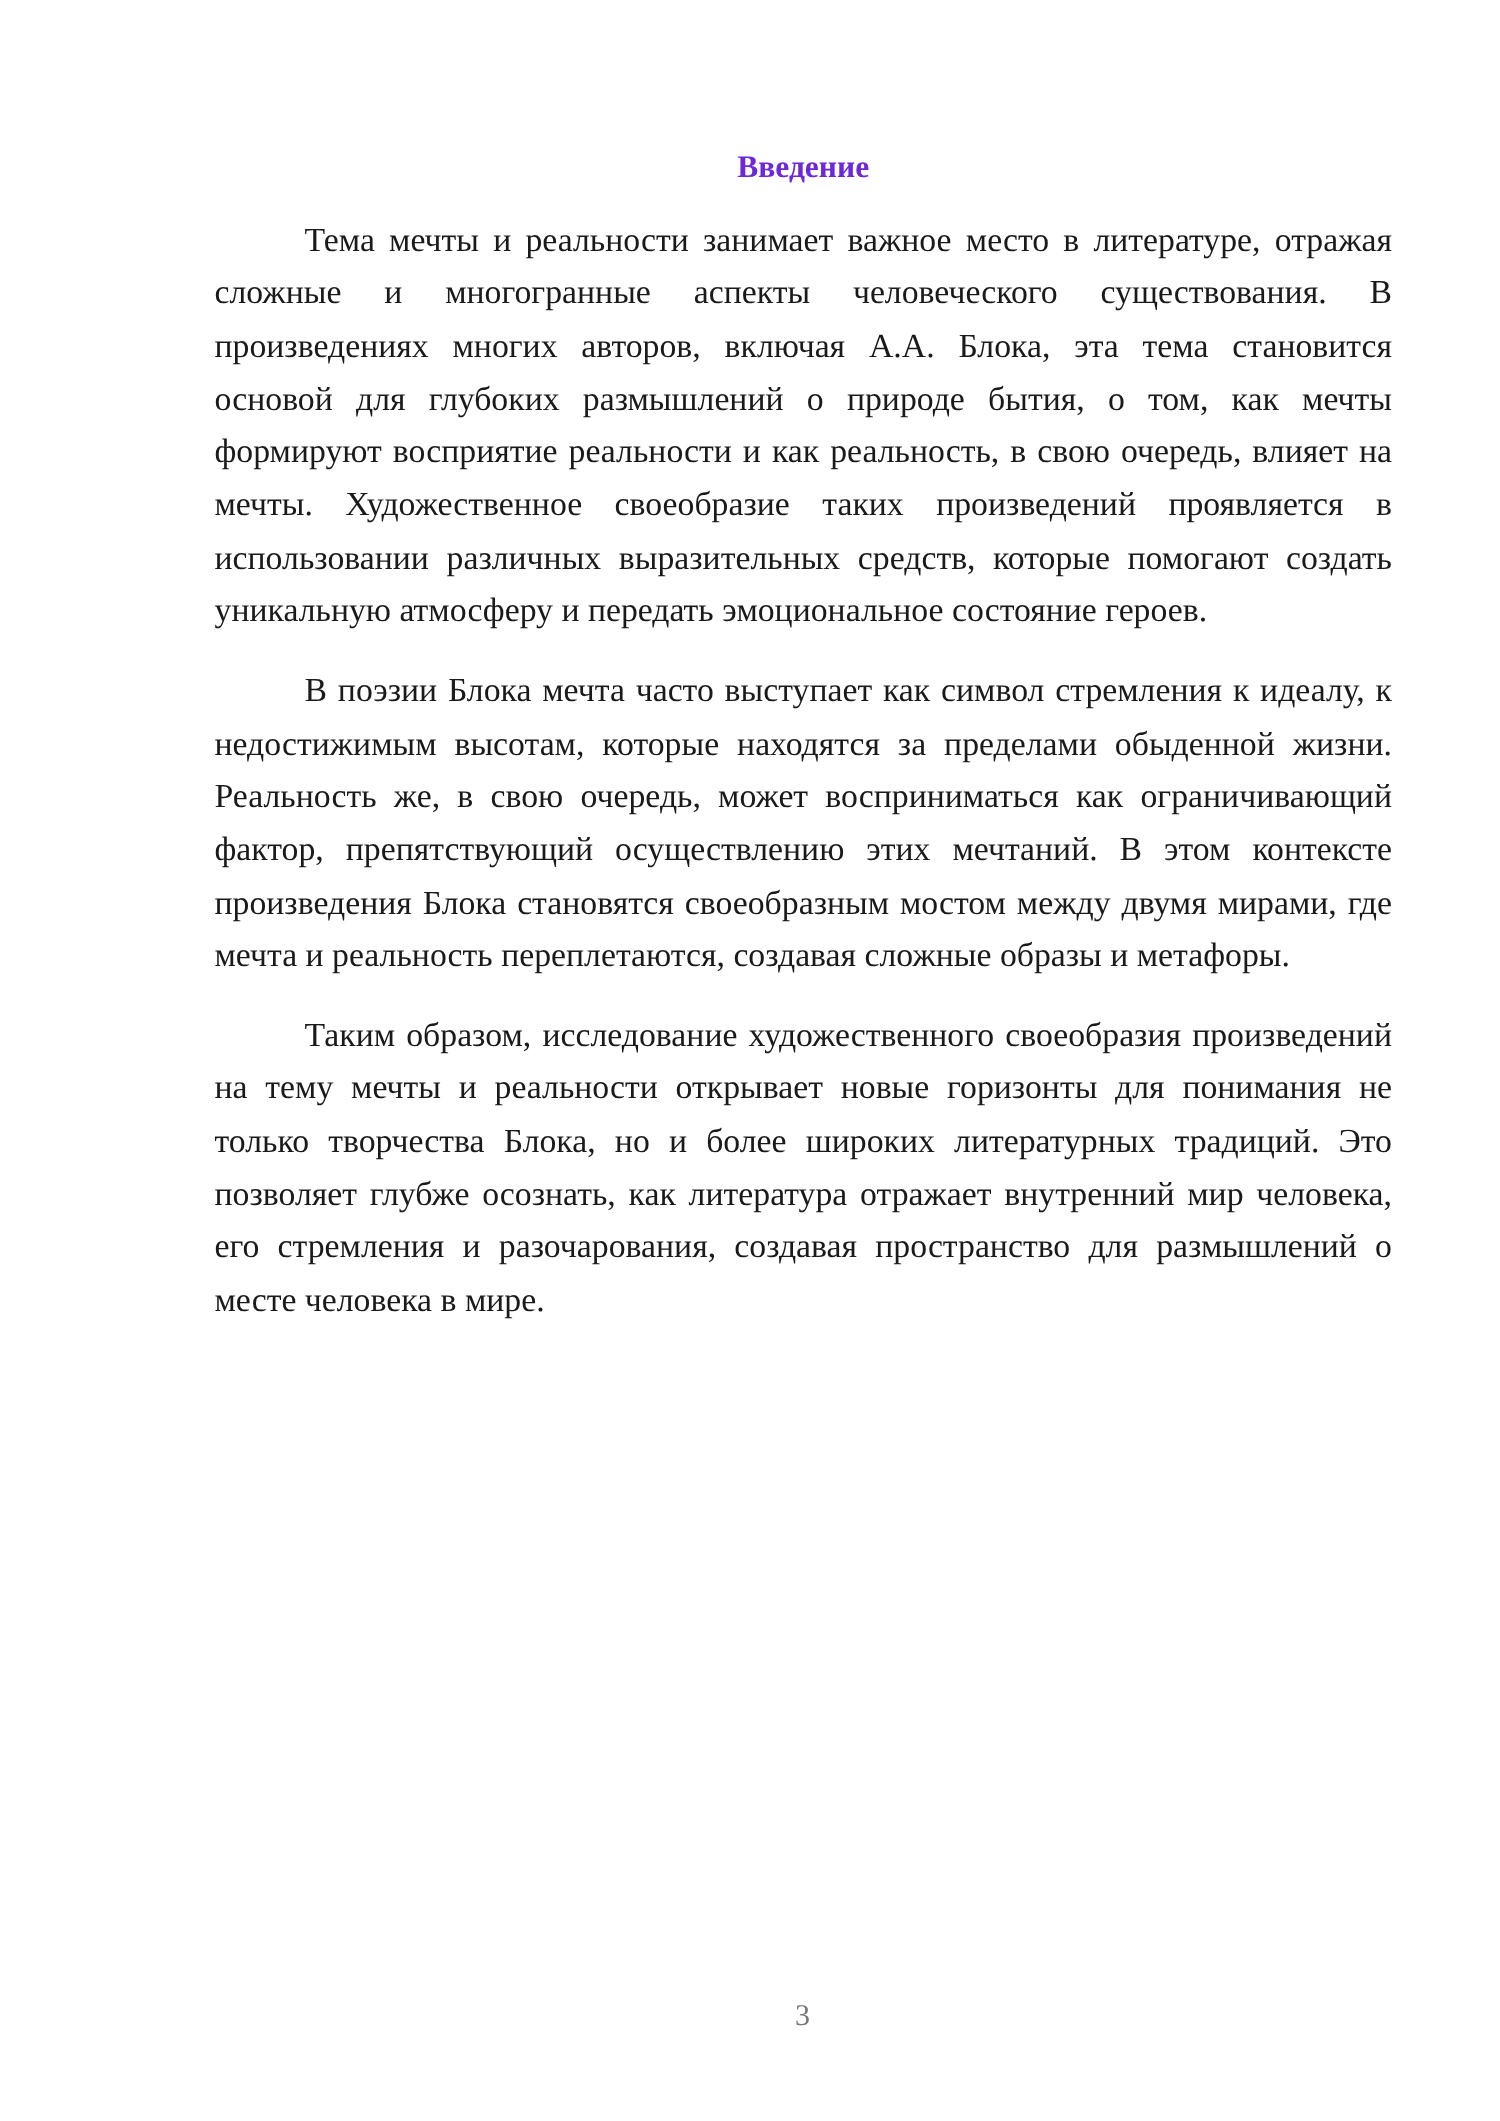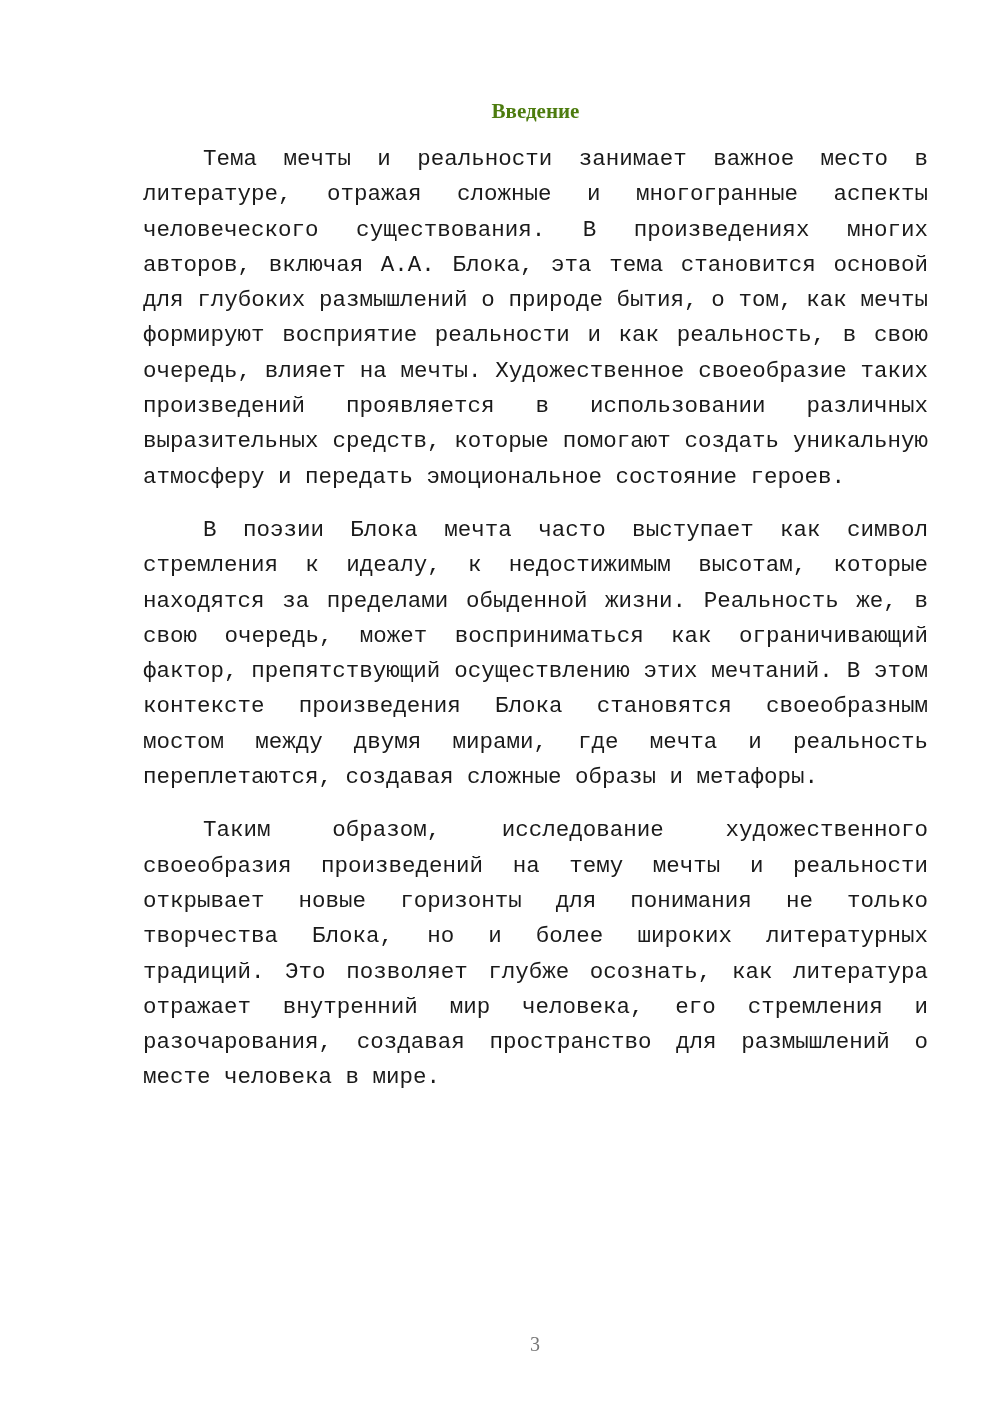--- a/index.html
+++ b/index.html
@@ -10,26 +10,25 @@
   }
   .content {
     position: absolute; left: 143px; top: 96px; width: 785px;
     font-family: "Liberation Serif", "DejaVu Serif", serif;
     color: #1a1a1a;
     font-size: 22.5px;
     line-height: 35.3px;
   }
   .heading {
     text-align: center; font-weight: bold; font-size: 21px;
-    line-height: 30px; margin: 0 0 16px 0; color: #4d7c0f;
+    line-height: 30px; margin: 0 0 16px 0; color: #6d28d9;
   }
   .para {
     text-align: justify; text-indent: 60px; margin: 0 0 18px 0;
     hyphens: none;
-    font-family: Liberation Mono, monospace;
   }
   .page-number {
     position: absolute; left: 0; width: 1000px; top: 1333px;
     text-align: center; font-family: "Liberation Serif", "DejaVu Serif", serif;
     font-size: 20px; color: #777;
     padding-left: 70px; box-sizing: border-box;
   }
 </style>
 </head>
 <body>

